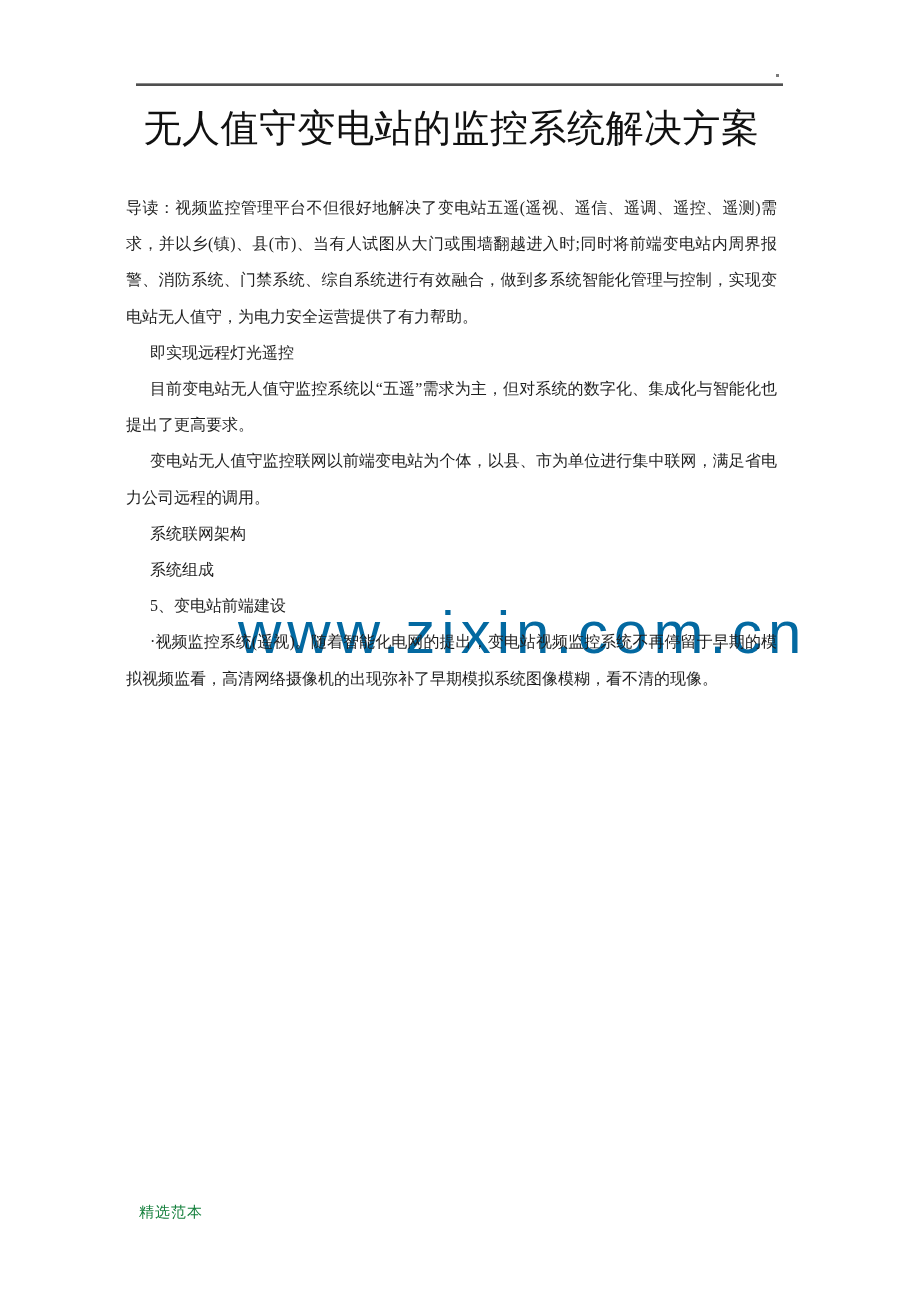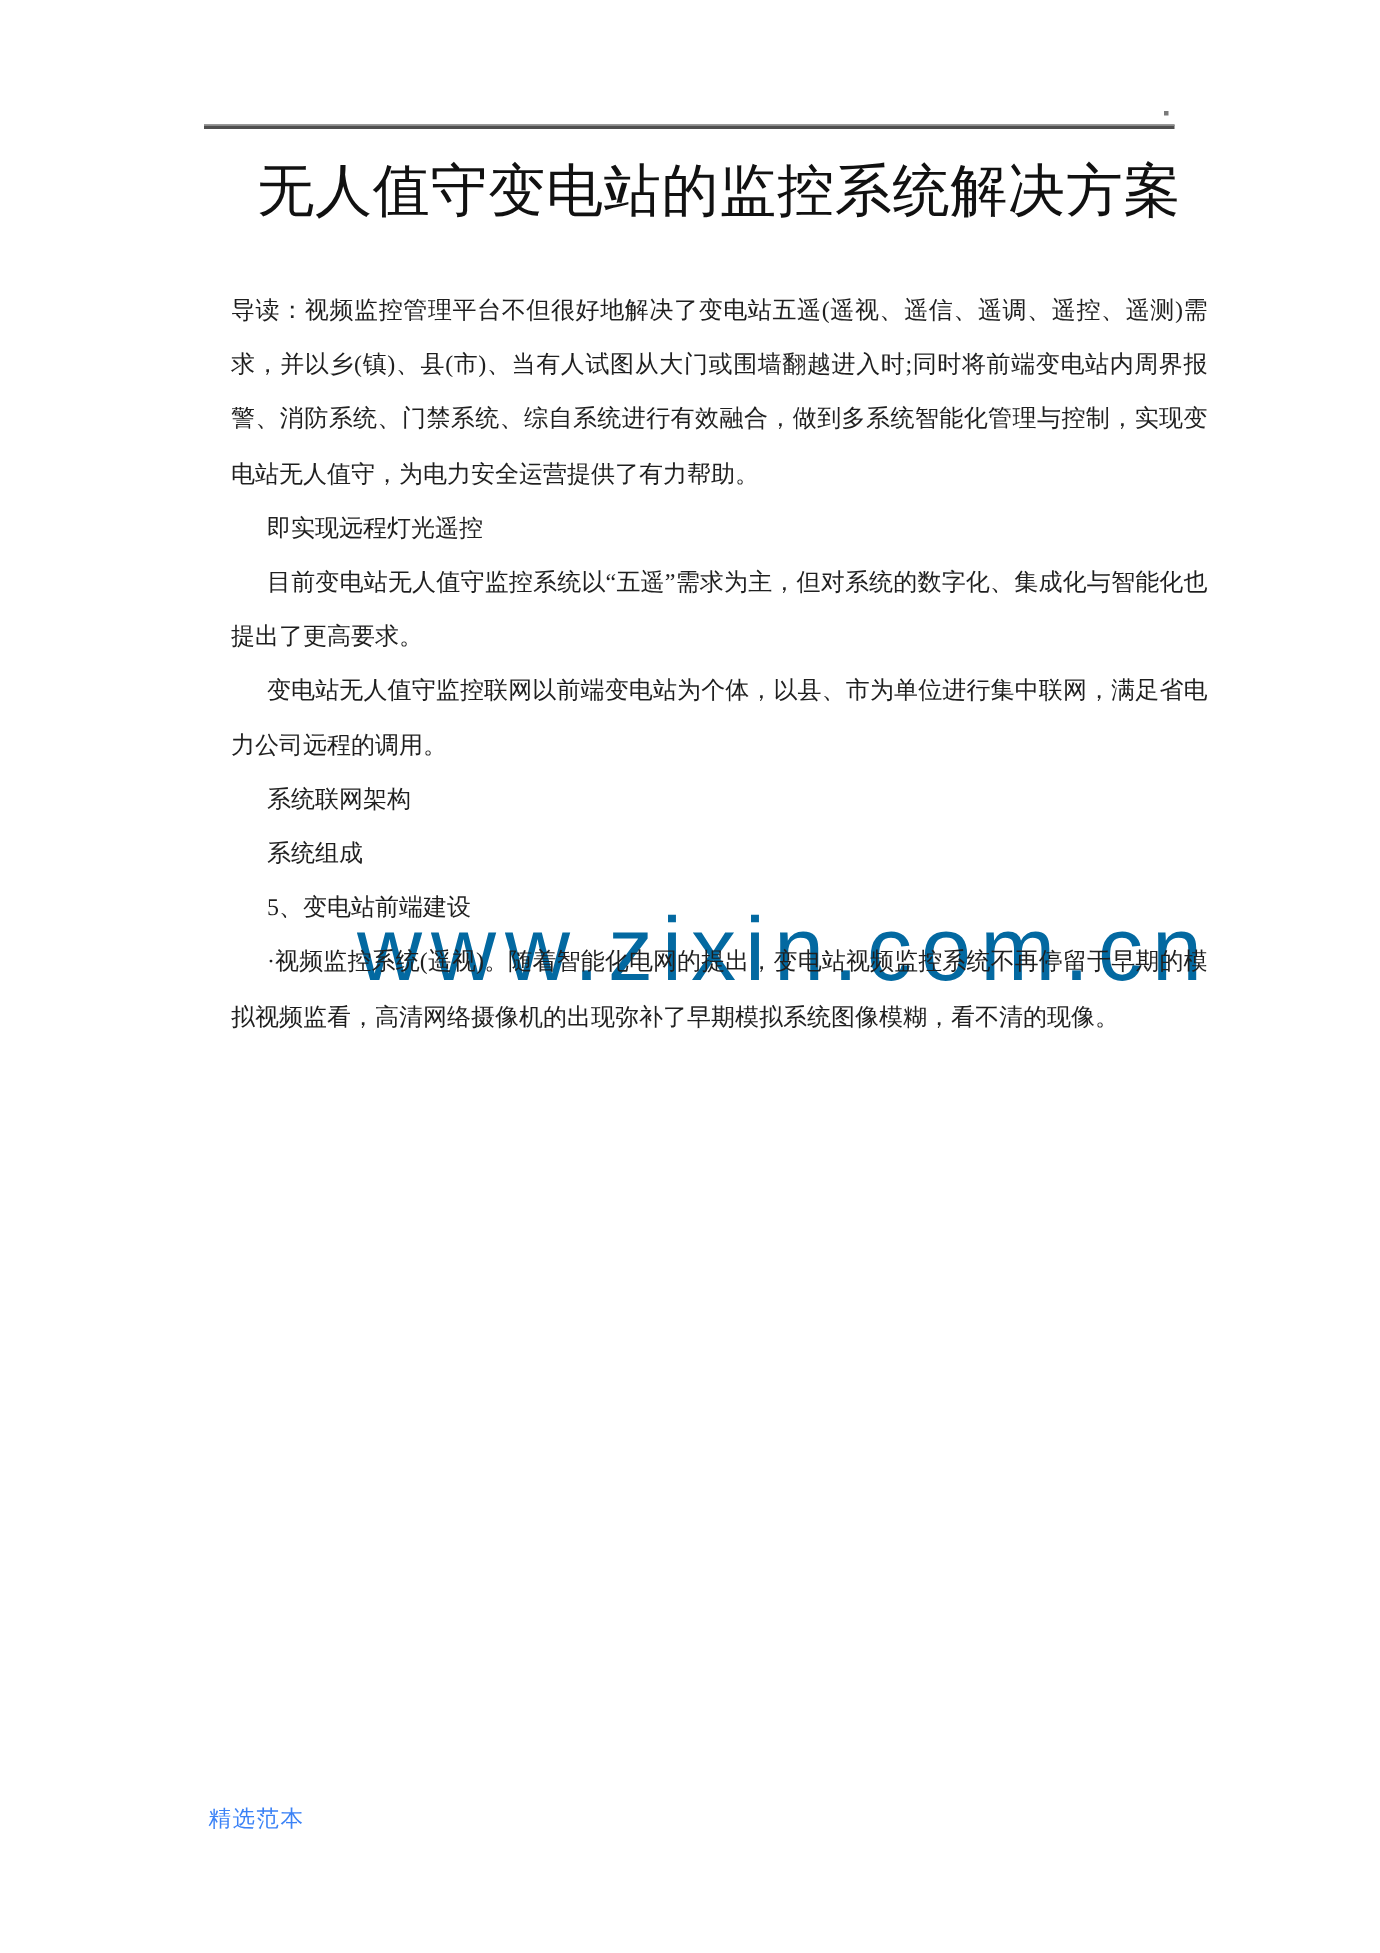--- a/index.html
+++ b/index.html
@@ -38,21 +38,21 @@
     position: absolute;
     left: 776px;
     top: 74px;
     width: 3px;
     height: 3px;
     background: #7a7a7a;
     z-index: 2;
   }
   .content {
     position: absolute;
-    left: 154px;
+    left: 126px;
     top: 0;
     width: 651px;
     height: 1180px;
     overflow: hidden;
     z-index: 2;
   }
   .doc-title {
     margin: 102px 0 0 0;
     font-size: 38px;
     font-weight: 400;
@@ -70,21 +70,21 @@
     text-align: justify;
     color: #1f1f1f;
   }
   p.indent { text-indent: 24px; }
   .footer {
     position: absolute;
     left: 139px;
     top: 1203px;
     z-index: 3;
     font-size: 15px;
-    color: #3b82f6;
+    color: #15803d;
     letter-spacing: 1px;
   }
 </style>
 </head>
 <body>
 
 <div class="page">
 
   <div class="watermark">www.zixin.com.cn</div>
 

